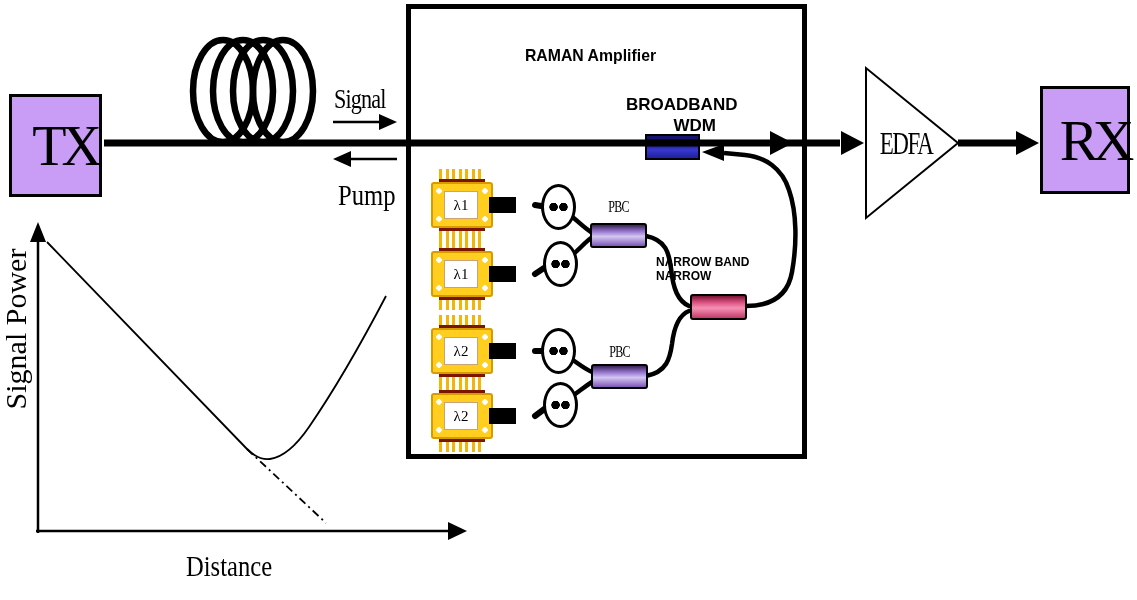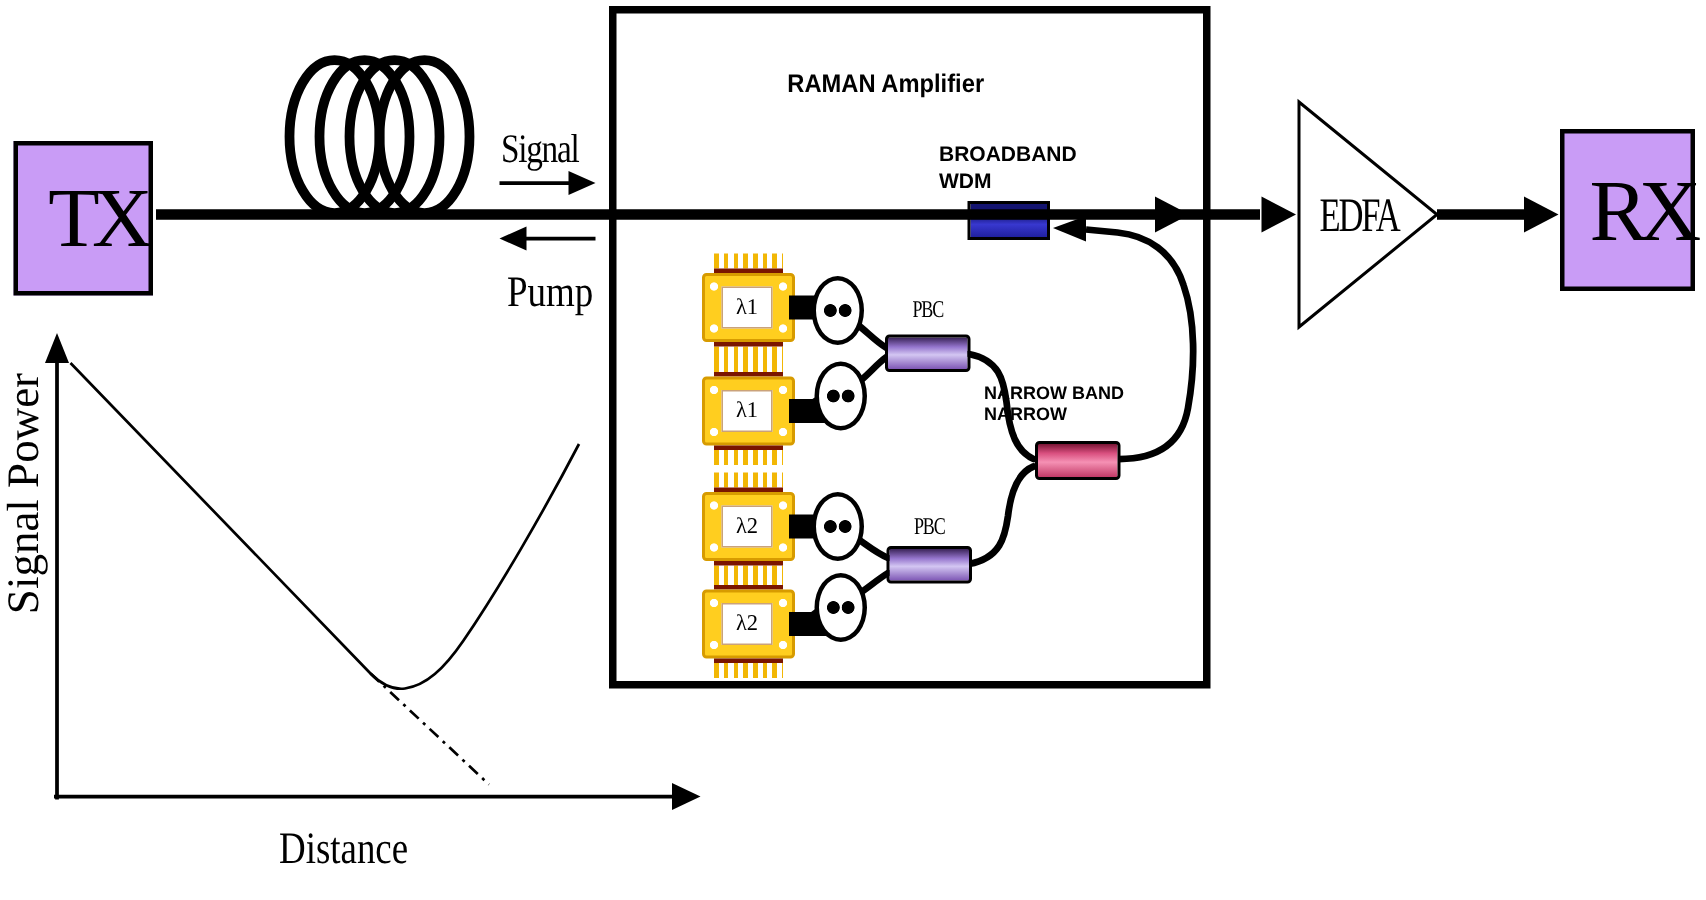--- a/index.html
+++ b/index.html
@@ -16,41 +16,41 @@
 
   
   #raman-box{left:406px;top:4px;width:401px;height:455px;border:5px solid #000;z-index:1;background:transparent;}
   #raman-title{left:498px;top:46px;width:185px;text-align:center;z-index:3;
                font-family:"Liberation Sans",sans-serif;font-weight:bold;font-size:17px;
                transform:scaleX(.93);transform-origin:center;}
 
   
   #wdm{left:645px;top:134px;width:55px;height:26px;border:2px solid #000;z-index:1;
        background:linear-gradient(180deg,#141470 0%,#141470 32%,#3838cf 62%,#2020a0 100%);}
-  #wdm-label{left:626px;top:94px;width:90px;text-align:left;z-index:3;
-             font-family:"Liberation Sans",sans-serif;font-weight:bold;font-size:14px;line-height:1.25;}
+  #wdm-label{left:626px;top:94px;width:90px;text-align:right;z-index:3;
+             font-family:"Liberation Sans",sans-serif;font-weight:bold;font-size:17px;line-height:1.25;}
 
   
   #coupler{left:690px;top:294px;width:57px;height:26px;border:2px solid #000;border-radius:3px;z-index:3;
            background:linear-gradient(180deg,#7a1535 0%,#d94f7f 28%,#f591b4 55%,#c23a67 100%);}
   #coupler-label{left:656px;top:255px;width:114px;z-index:3;
                  font-family:"Liberation Sans",sans-serif;font-weight:bold;font-size:12px;line-height:1.2;}
 
   
   .pbc{width:57px;height:25px;border:2px solid #000;border-radius:3px;z-index:3;
        background:linear-gradient(180deg,#3a2358 0%,#9575cd 30%,#d3c6f2 55%,#7e57b5 100%);}
   #pbc1{left:590px;top:223px;}
   #pbc2{left:591px;top:364px;}
   .pbc-label{width:57px;text-align:center;font-size:16px;letter-spacing:-1px;z-index:3;
              transform:scaleX(.75);transform-origin:center;}
   #pbc1-label{left:590px;top:198px;}
   #pbc2-label{left:591px;top:343px;}
 
   
-  .ld{position:absolute;left:468px;width:62px;z-index:3;}
+  .ld{position:absolute;left:431px;width:62px;z-index:3;}
   .ld-pins{position:relative;height:13px;width:46px;margin:0 auto;box-sizing:border-box;
            background:repeating-linear-gradient(90deg,#f2b705 0 3px,rgba(0,0,0,0) 3px 6.5px);}
   .ld-pins-top{border-bottom:3px solid #7a1500;}
   .ld-pins-bottom{border-top:3px solid #7a1500;}
   .ld-body{position:relative;height:46px;box-sizing:border-box;background:#ffce1f;
            border:2px solid #d79b00;border-radius:3px;
            background-image:
              radial-gradient(circle at 6px 7px,#fff 2.5px,rgba(0,0,0,0) 3px),
              radial-gradient(circle at 52px 7px,#fff 2.5px,rgba(0,0,0,0) 3px),
              radial-gradient(circle at 6px 35px,#fff 2.5px,rgba(0,0,0,0) 3px),

